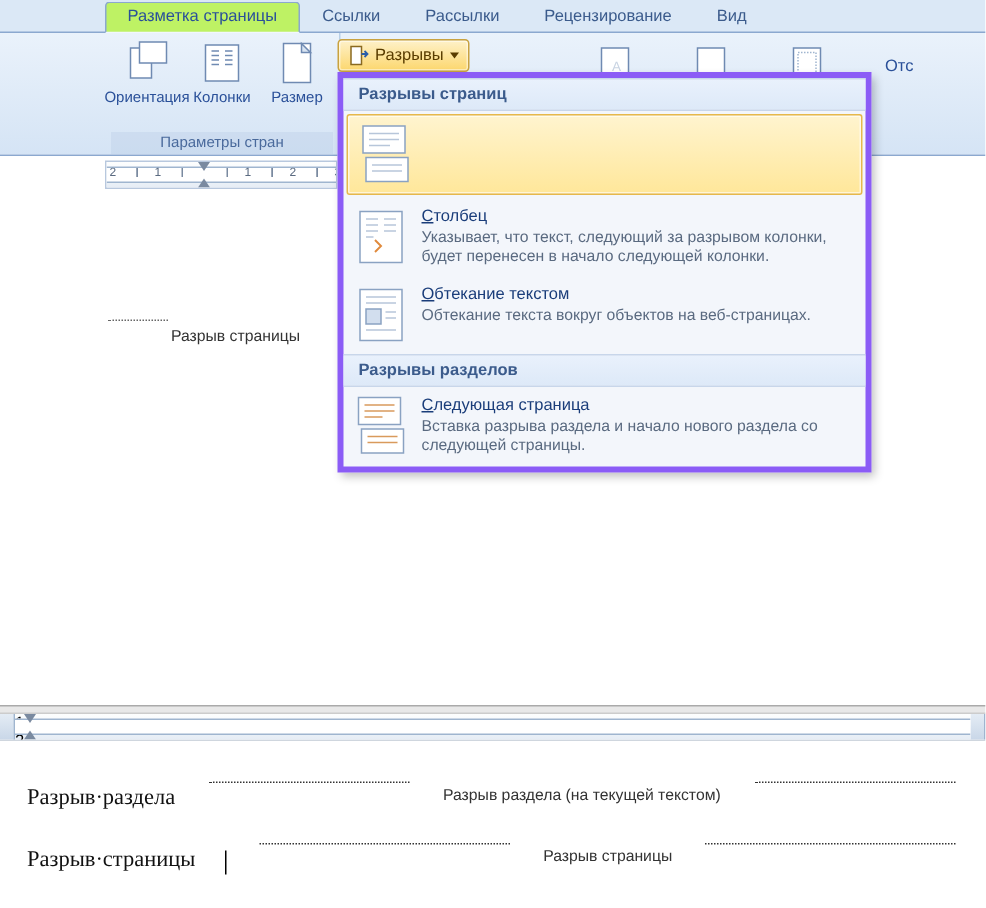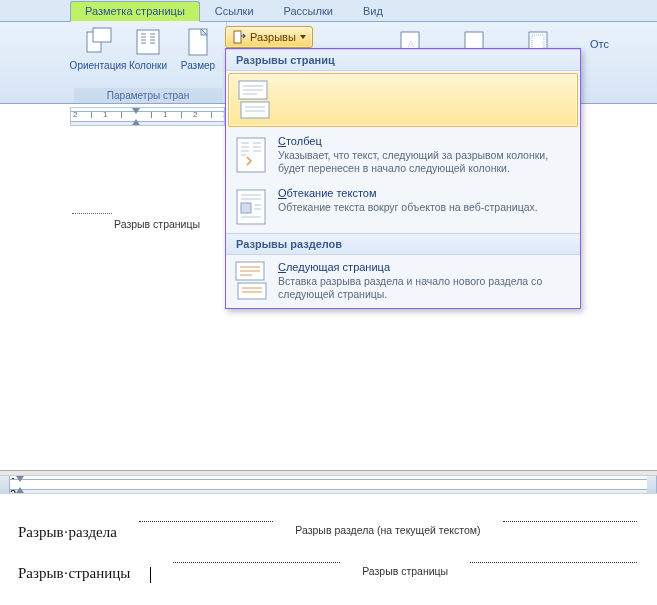--- a/index.html
+++ b/index.html
@@ -114,21 +114,21 @@
     align-items: center;
   }
   .ribbon-right-icons svg { width: 26px; height: 28px; }
   .ots-label { color: #2a5099; font-size: 11px; }
   .dropdown-panel {
     position: absolute;
     left: 225px;
     top: 48px;
     width: 356px;
     background: #f3f6fb;
-    border: 1px solid #8b5cf6;
+    border: 4px solid #8b5cf6;
     box-shadow: 2px 3px 6px rgba(0,0,0,0.25);
     z-index: 10;
   }
   .dd-header {
     background: linear-gradient(#e9f1fc, #dde9f8);
     color: #3b5b8c;
     font-weight: bold;
     font-size: 11px;
     padding: 4px 10px;
     border-top: 1px solid #c8d6ea;
@@ -278,20 +278,21 @@
 </style>
 </head>
 <body>
 
 <div class="top-area">
 
   <div class="ribbon-tabs">
     <div class="ribbon-tab active">Разметка страницы</div>
     <div class="ribbon-tab">Ссылки</div>
     <div class="ribbon-tab">Рассылки</div>
+    <div class="ribbon-tab">Рецензирование</div>
     <div class="ribbon-tab">Вид</div>
   </div>
 
   <div class="ribbon-body">
     <div class="ribbon-group">
       <div class="group-buttons">
         <div class="big-btn">
           <svg class="bicon" viewBox="0 0 30 32">
             <rect x="4" y="6" width="14" height="20" fill="#fff" stroke="#6f8ab2"></rect>
             <rect x="10" y="2" width="18" height="14" fill="#fff" stroke="#6f8ab2"></rect>

